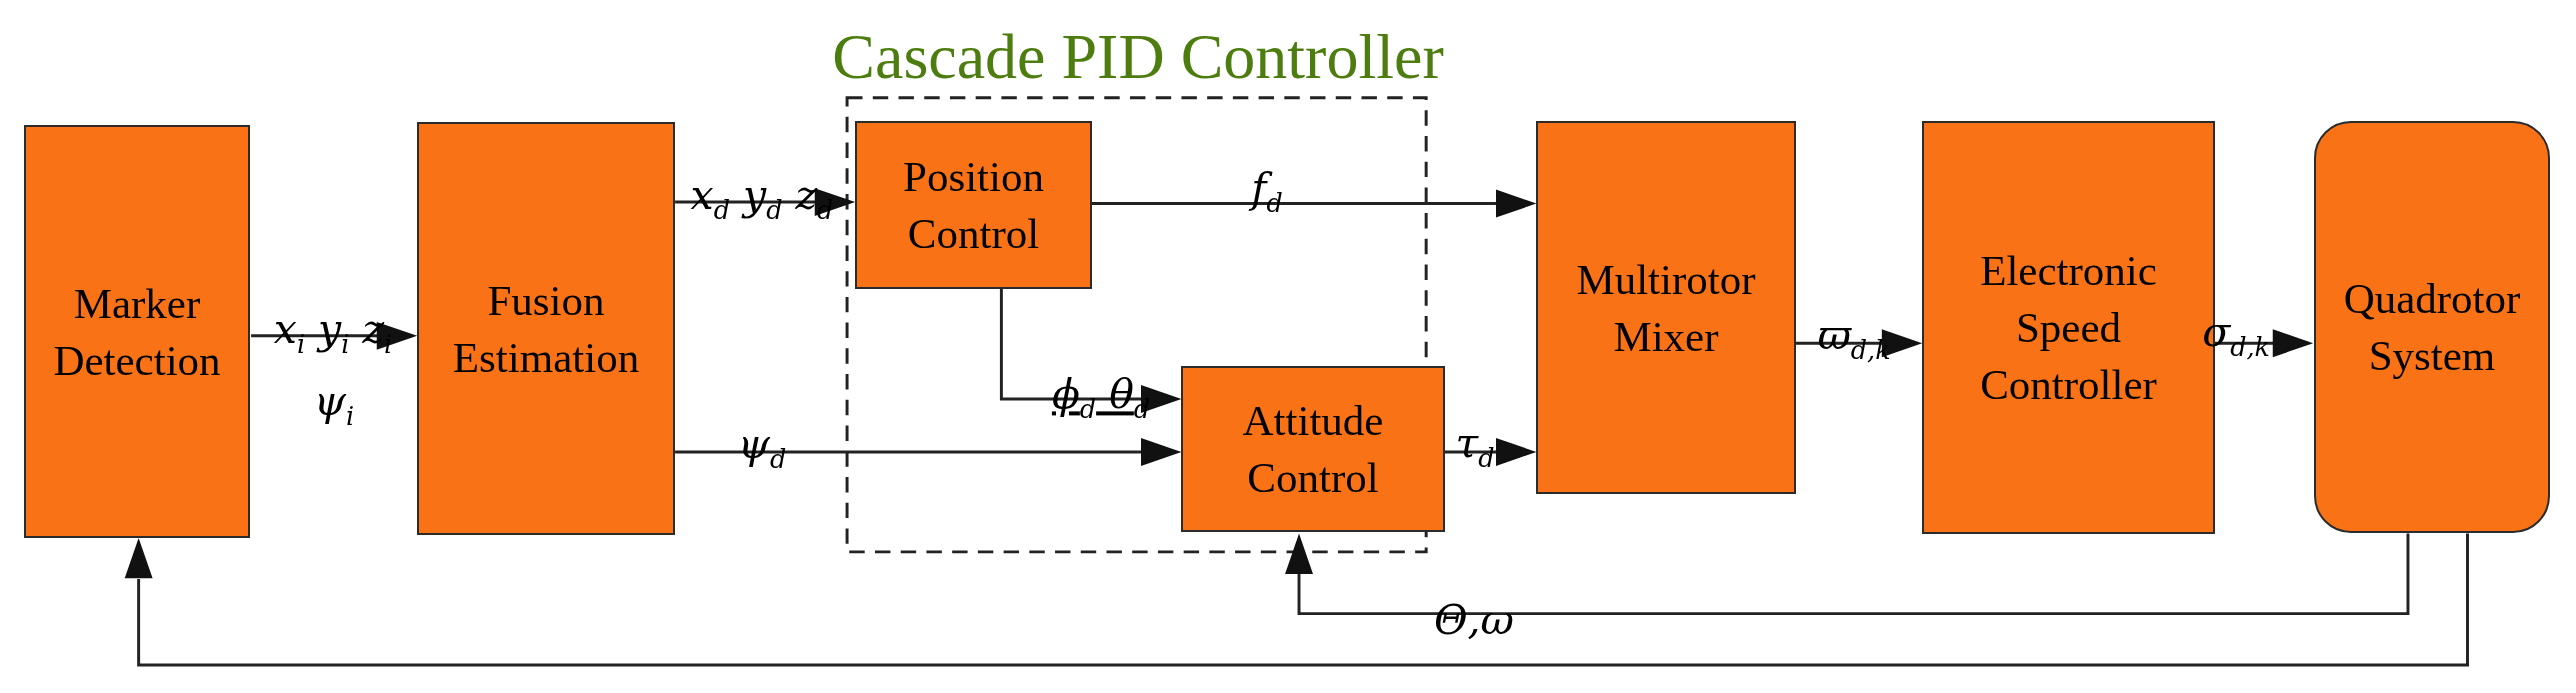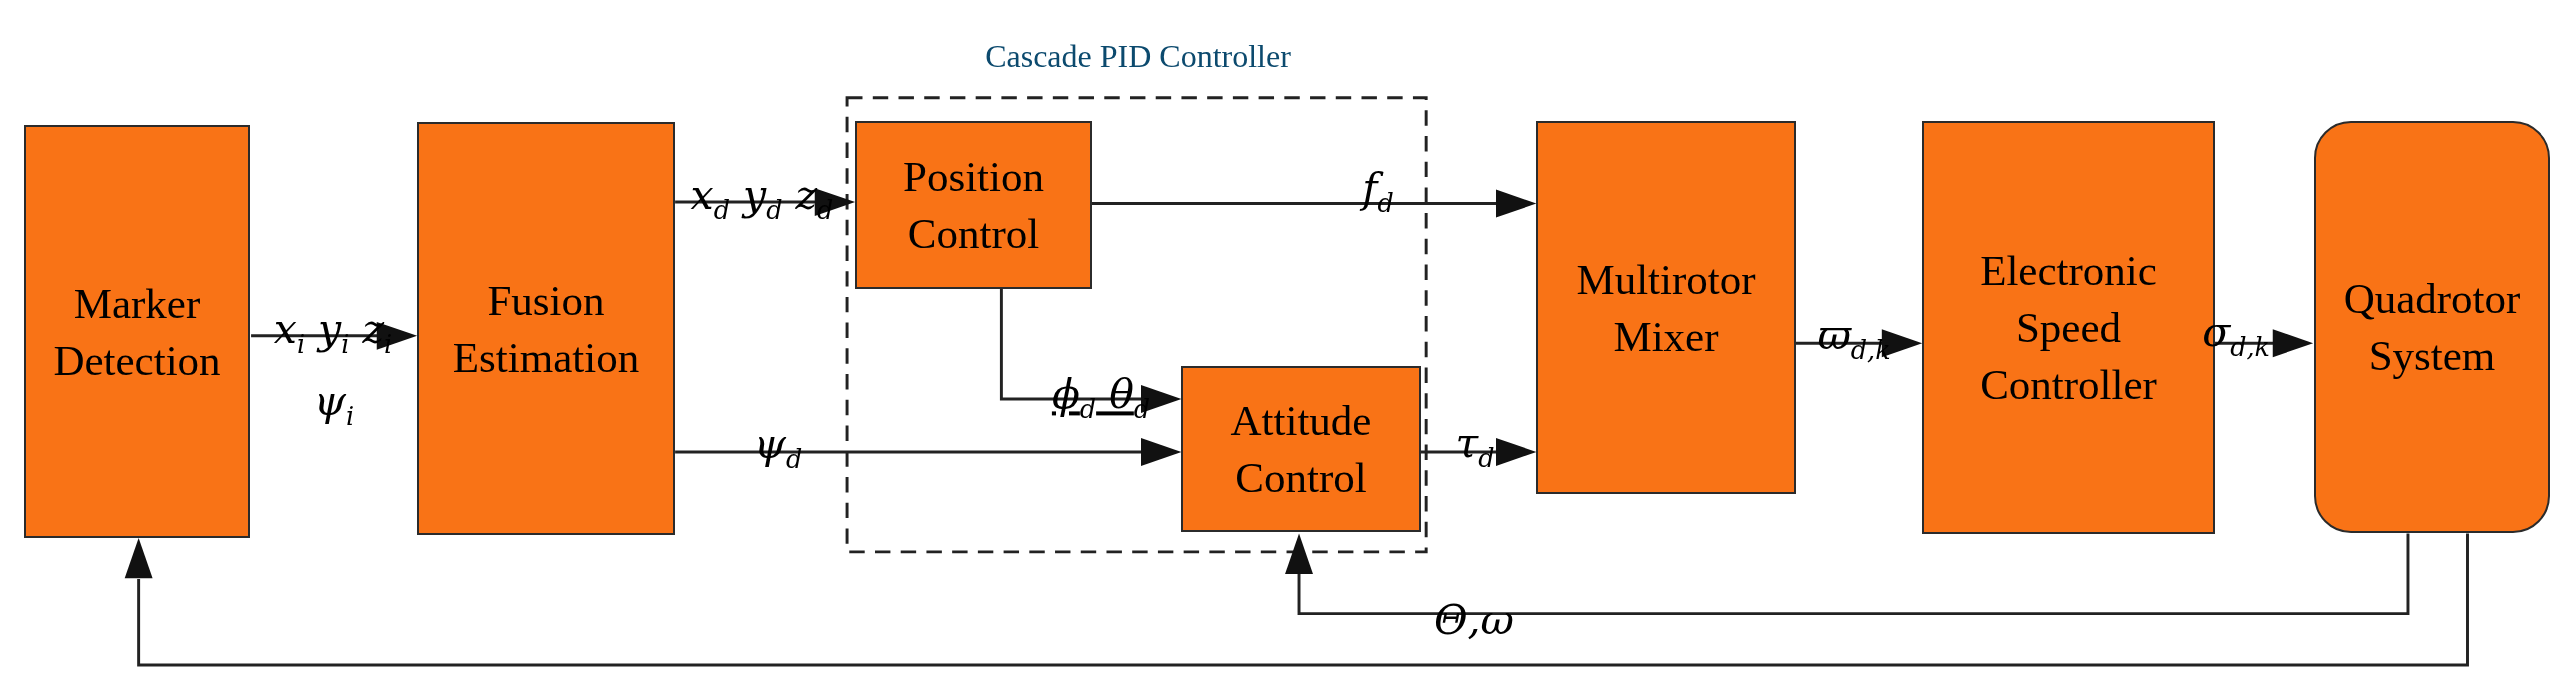--- a/index.html
+++ b/index.html
@@ -24,38 +24,38 @@
     font-size:43px;
     line-height:57px;
     color:#000000;
     box-sizing:border-box;
   }
   .block.rounded{border-radius:37px;}
   .diagram-title{
     position:absolute;
     left:844px;top:25px;width:588px;height:63px;
     display:flex;align-items:center;justify-content:center;
-    font-size:32px;color:#0c4a6e;white-space:nowrap;
+    font-size:64px;color:#4d7c0f;white-space:nowrap;
   }
   .sig{
     position:absolute;
     transform:translate(-50%,-50%);
     font-style:italic;
     font-size:41px;
     color:#000000;
     white-space:nowrap;
     font-family:"DejaVu Serif","Liberation Serif",serif;
     margin-top:31px;
   }
   .sig sub{font-size:0.62em;}
   
   #blk-marker   {left:24px;  top:125px; width:226px; height:413px;}
   #blk-fusion   {left:417px; top:122px; width:258px; height:413px;}
   #blk-position {left:855px;top:121px; width:237px; height:168px;}
-  #blk-attitude {left:1181px;top:366px; width:240px; height:166px;}
+  #blk-attitude {left:1181px;top:366px; width:264px; height:166px;}
   #blk-mixer    {left:1536px;top:121px; width:260px; height:373px;}
   #blk-esc      {left:1922px;top:121px; width:293px; height:413px;}
   #blk-quad     {left:2314px;top:121px; width:236px; height:412px;}
 </style>
 </head>
 <body>
 
 <div class="canvas">
 
   <svg class="wires" width="2576" height="693" viewBox="0 0 3504 943" xmlns="http://www.w3.org/2000/svg">
@@ -100,22 +100,22 @@
 Mixer</div>
   <div class="block" id="blk-esc">Electronic
 Speed
 Controller</div>
   <div class="block rounded" id="blk-quad">Quadrotor
 System</div>
 
   <div class="sig" style="left:333px;top:301px;">x<sub>i</sub> y<sub>i</sub> z<sub>i</sub></div>
   <div class="sig" style="left:334px;top:373px;">ψ<sub>i</sub></div>
   <div class="sig" style="left:762px;top:167px;">x<sub>d</sub> y<sub>d</sub> z<sub>d</sub></div>
-  <div class="sig" style="left:778px;top:416px;">ψ<sub>d</sub></div>
-  <div class="sig" style="left:1378px;top:160px;">f<sub>d</sub></div>
+  <div class="sig" style="left:762px;top:416px;">ψ<sub>d</sub></div>
+  <div class="sig" style="left:1267px;top:160px;">f<sub>d</sub></div>
   <div class="sig" style="left:1101px;top:366px;text-decoration:underline;">ϕ<sub>d</sub> θ<sub>d</sub></div>
   <div class="sig" style="left:1475px;top:415px;">τ<sub>d</sub></div>
   <div class="sig" style="left:1854px;top:307px;">ϖ<sub>d,k</sub></div>
   <div class="sig" style="left:2236px;top:304px;">σ<sub>d,k</sub></div>
   <div class="sig" style="left:1474px;top:589px;">Θ,ω</div>
 
 </div>
 
 
 </body></html>

